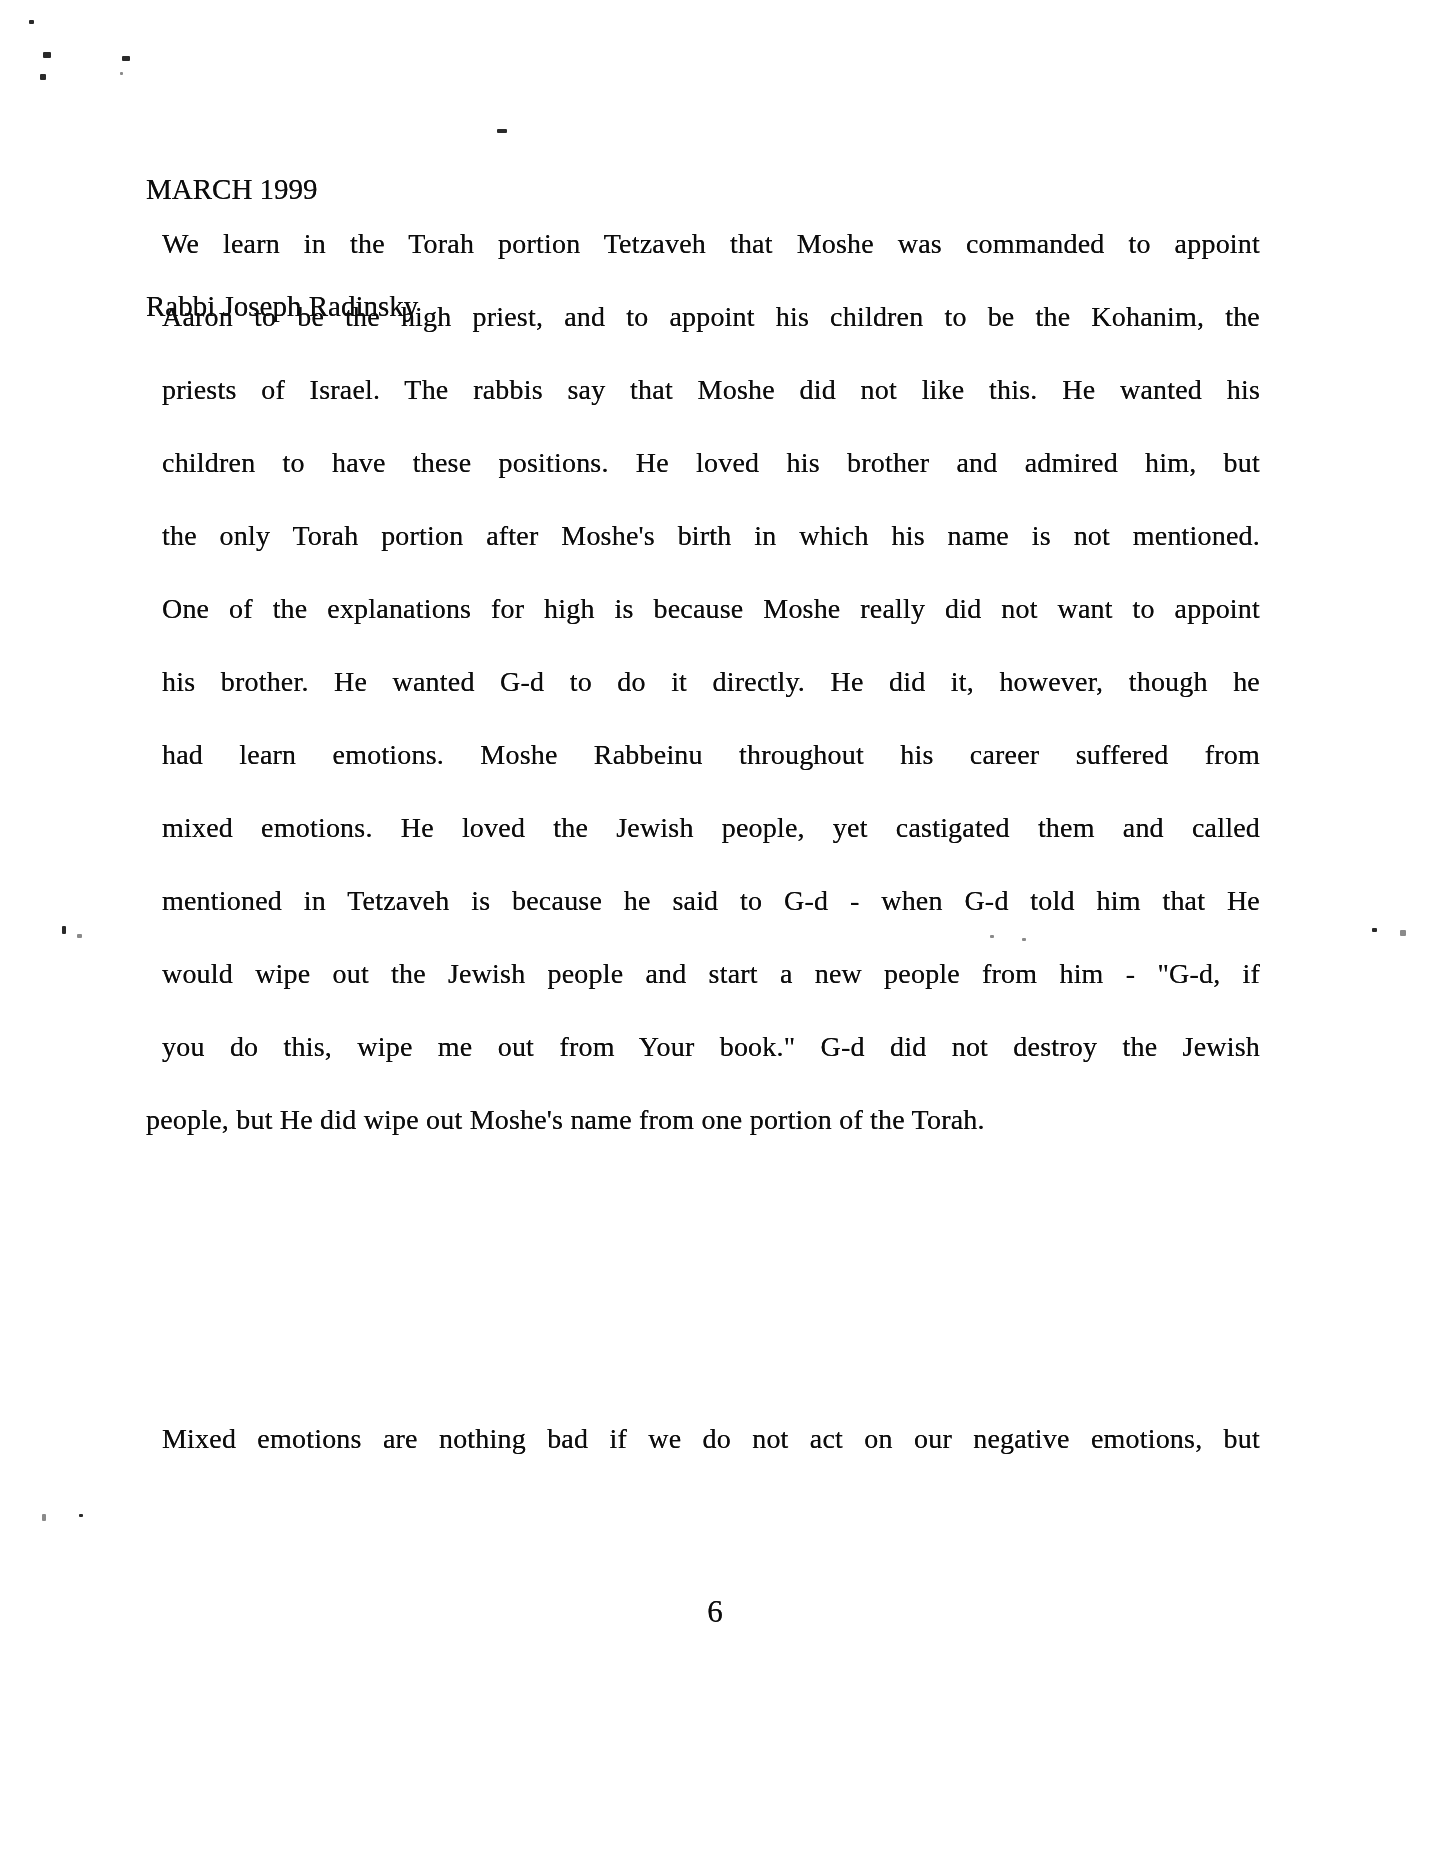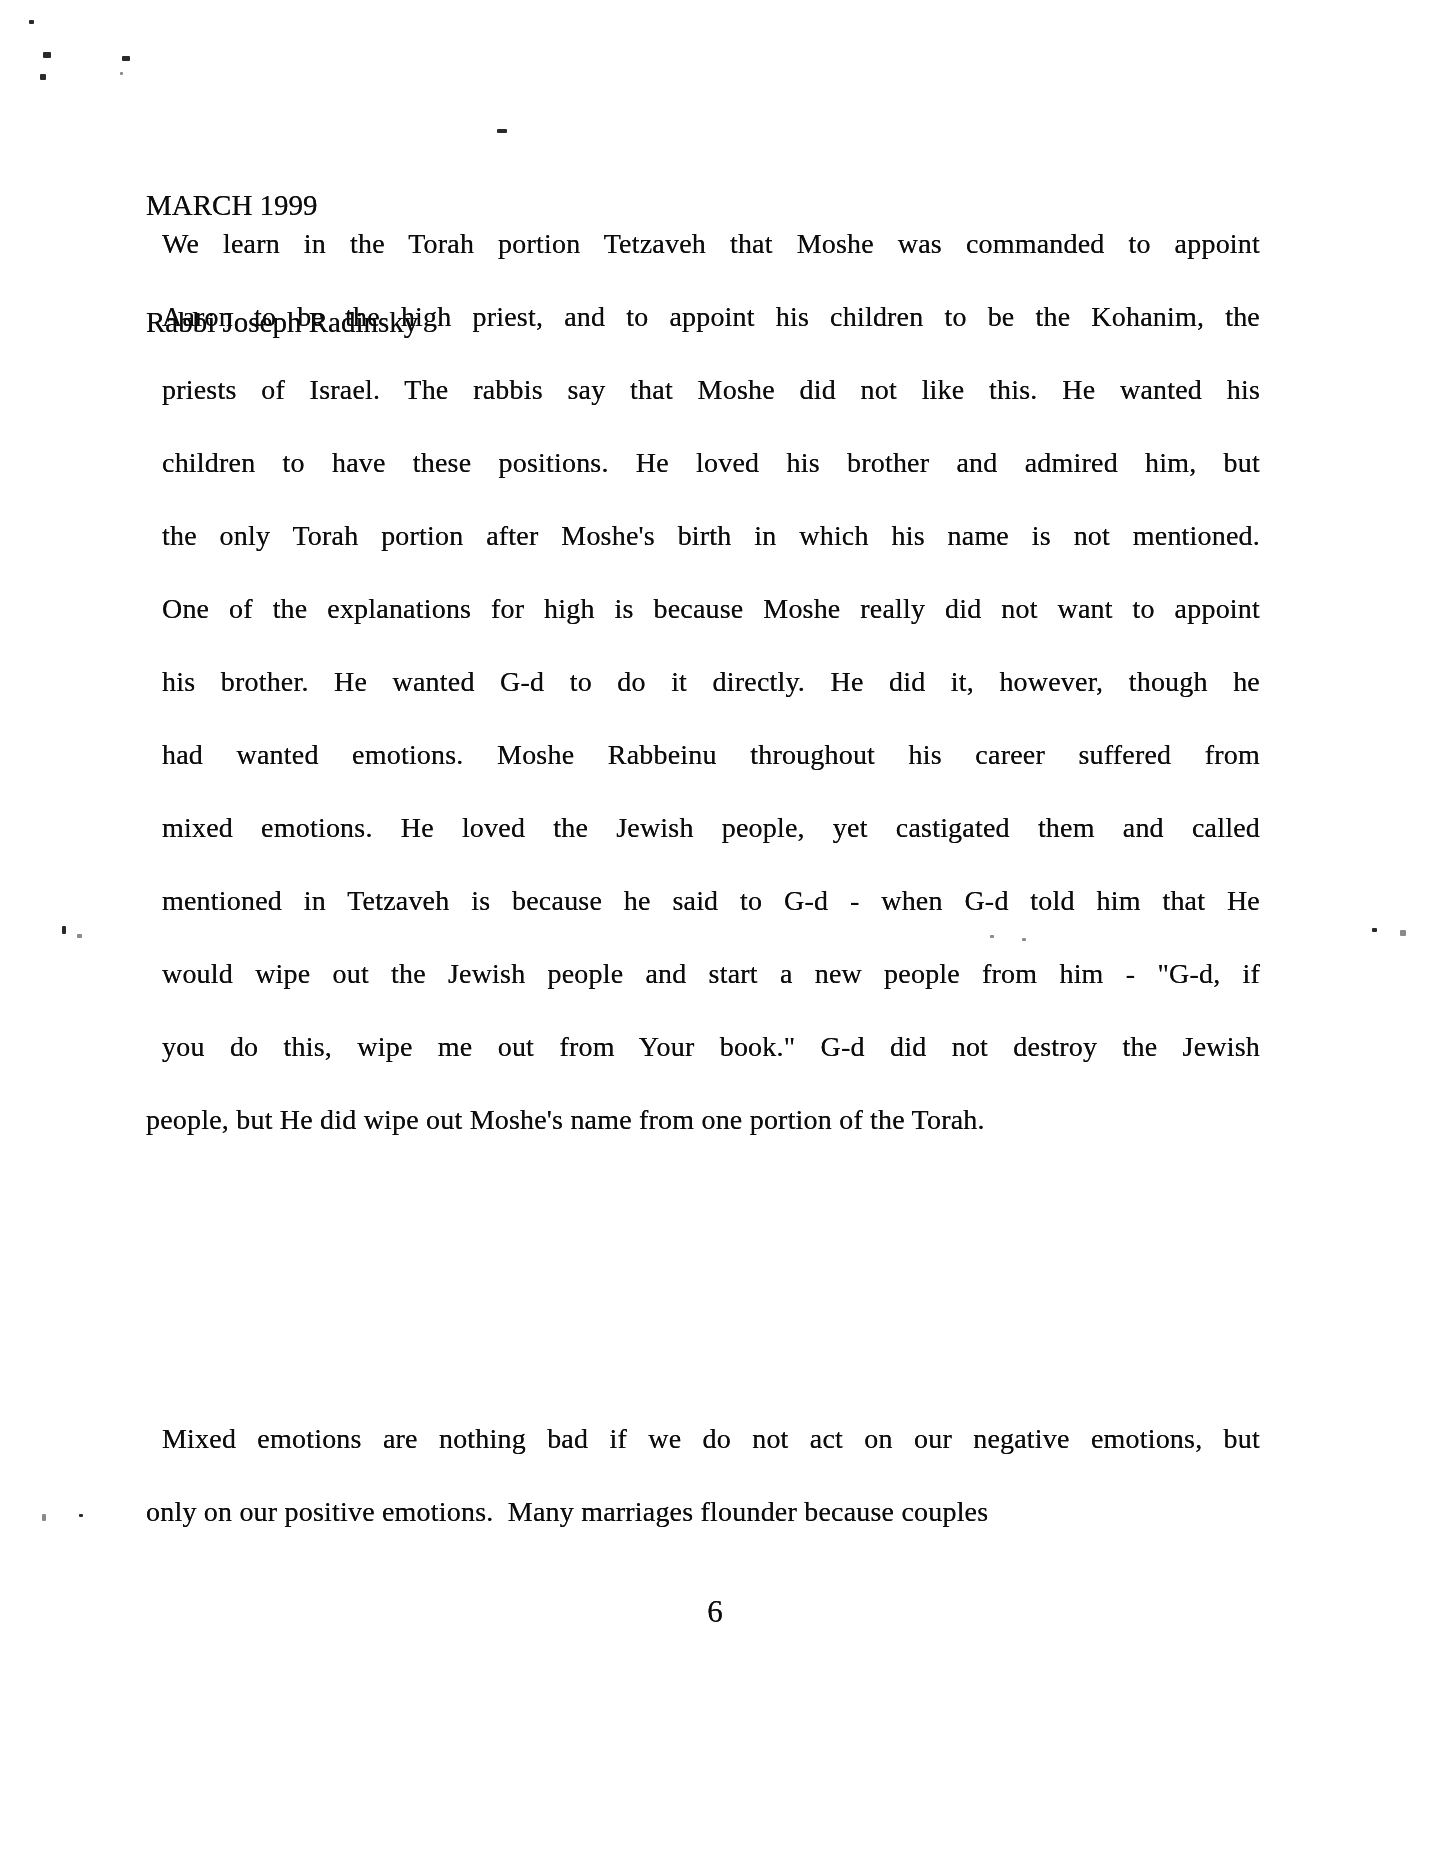--- a/index.html
+++ b/index.html
@@ -14,21 +14,21 @@
     background: #ffffff;
     overflow: hidden;
     font-family: "Liberation Serif", "DejaVu Serif", serif;
     color: #0c0c0c;
     
     text-shadow: 0 0 0.6px rgba(10,10,10,0.85);
   }
   .doc-header {
     position: absolute;
     left: 146px;
-    top: 108px;
+    top: 92px;
     font-size: 29px;
     line-height: 39px;
     white-space: pre;
   }
   .para {
     position: absolute;
     left: 146px;
     width: 1114px;
     font-size: 28px;
     letter-spacing: 0.2px;
@@ -75,31 +75,30 @@
   </div>
 
   <div class="para para-1">
     <div class="text-line j">We learn in the Torah portion Tetzaveh that Moshe was commanded to appoint</div>
     <div class="text-line j">Aaron to be the high priest, and to appoint his children to be the Kohanim, the</div>
     <div class="text-line j">priests of Israel.  The rabbis say that Moshe did not like this.  He wanted his</div>
     <div class="text-line j">children to have these positions.  He loved his brother and admired him, but</div>
     <div class="text-line j">the only Torah portion after Moshe's birth in which his name is not mentioned.</div>
     <div class="text-line j">One of the explanations for high is because Moshe really did not want to appoint</div>
     <div class="text-line j">his brother.  He wanted G-d to do it directly.  He did it, however, though he</div>
-    <div class="text-line j">had wanted emotions.  Moshe Rabbeinu throughout his career suffered from</div>
+    <div class="text-line j">had learn emotions.  Moshe Rabbeinu throughout his career suffered from</div>
     <div class="text-line j">mixed emotions.  He loved the Jewish people, yet castigated them and called</div>
     <div class="text-line j">mentioned in Tetzaveh is because he said to G-d - when G-d told him that He</div>
     <div class="text-line j">would wipe out the Jewish people and start a new people from him - "G-d, if</div>
     <div class="text-line j">you do this, wipe me out from Your book."  G-d did not destroy the Jewish</div>
     <div class="text-line">people, but He did wipe out Moshe's name from one portion of the Torah.</div>
   </div>
 
   <div class="para para-2">
     <div class="text-line j">Mixed emotions are nothing bad if we do not act on our negative emotions, but</div>
-    <div class="text-line">only on our positive emotions.  Many marriages flounder because couples</div>
   </div>
 
   <div class="page-number">6</div>
 
   <div class="speckle" style="left:29px;  top:20px;   width:5px; height:4px;"></div>
   <div class="speckle" style="left:43px;  top:52px;   width:8px; height:6px;"></div>
   <div class="speckle" style="left:122px; top:56px;   width:8px; height:5px;"></div>
   <div class="speckle light" style="left:120px; top:72px;   width:3px; height:3px;"></div>
   <div class="speckle" style="left:40px;  top:74px;   width:6px; height:6px;"></div>
   <div class="speckle" style="left:497px; top:129px;  width:10px; height:4px;"></div>

